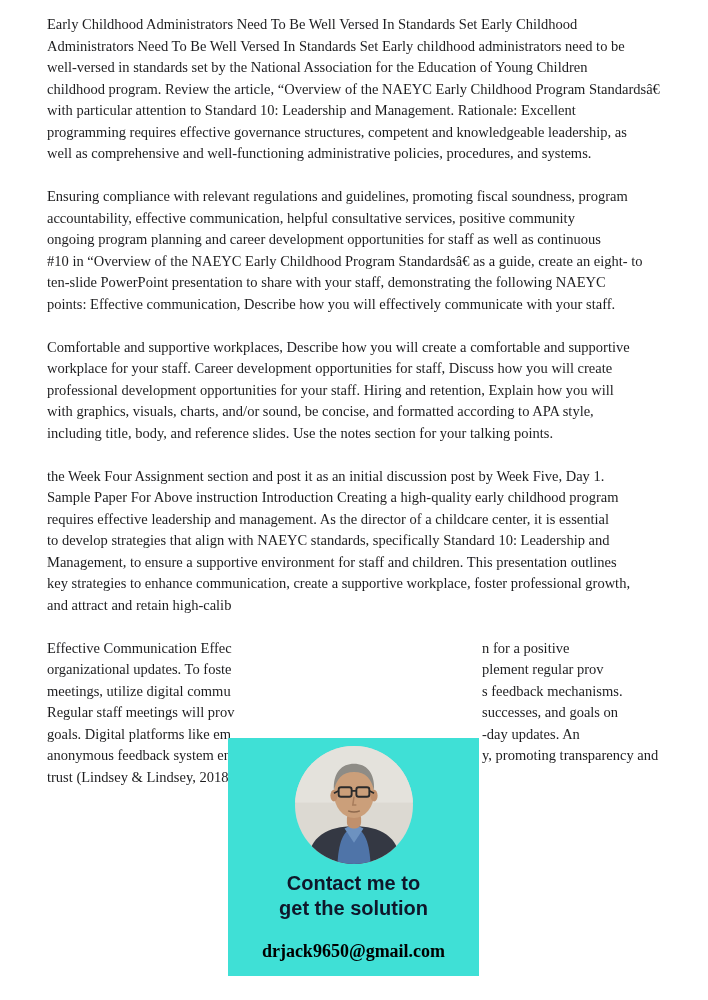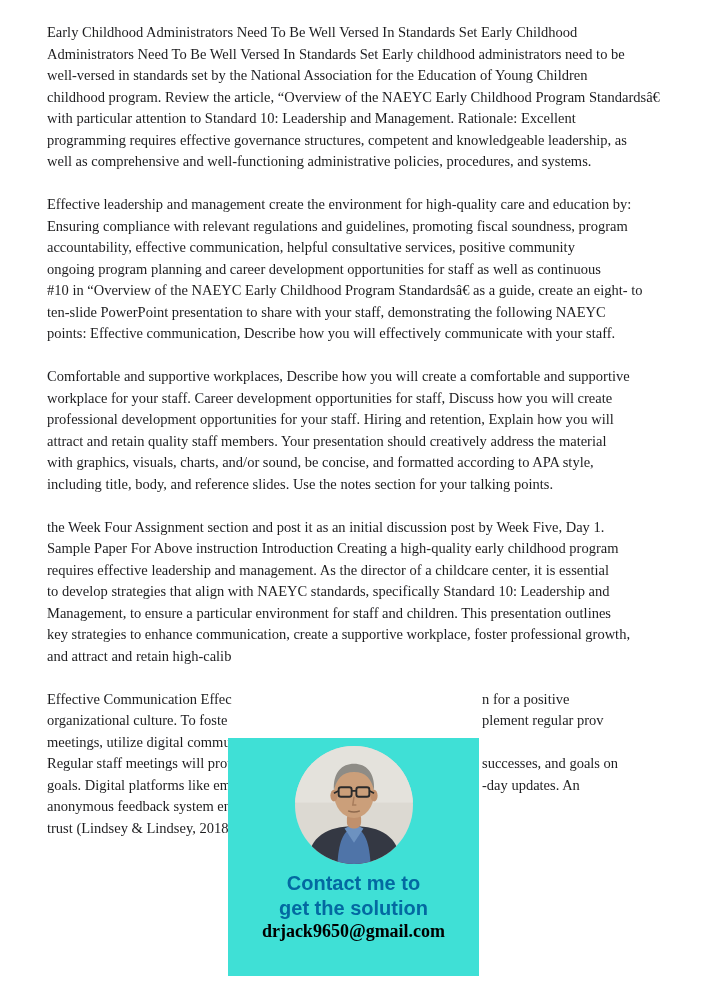--- a/index.html
+++ b/index.html
@@ -9,21 +9,21 @@
     width: 708px;
     height: 1000px;
     background: #ffffff;
     overflow: hidden;
     font-family: "Liberation Serif", serif;
     color: #1d1d1f;
   }
   .document {
     position: absolute;
     left: 47px;
-    top: 22px;
+    top: 14px;
     width: 616px;
     font-size: 14.5px;
     line-height: 21.5px;
   }
   .paragraph { margin: 0 0 21.5px 0; }
   .doc-line {
     position: relative;
     height: 21.5px;
     white-space: nowrap;
   }
@@ -50,81 +50,79 @@
     overflow: hidden;
     margin-top: 8px;
     flex: 0 0 auto;
   }
   .avatar svg { display: block; width: 100%; height: 100%; }
   .promo-heading {
     font-family: "Liberation Sans", sans-serif;
     font-weight: 700;
     font-size: 20px;
     line-height: 25px;
-    color: #0369a1;
+    color: #0f172a;
     text-align: center;
     margin-top: 7px;
   }
   .promo-email {
     font-family: "Liberation Serif", serif;
     font-weight: 700;
     font-size: 18px;
     color: #000000;
     text-align: center;
-    margin-top: 0;
+    margin-top: 20px;
   }
 </style>
 </head>
 <body>
 
 <div class="page" style="color: rgb(29, 29, 31);">
 
   <div class="document">
       <div class="paragraph">
         <div class="doc-line">Early Childhood Administrators Need To Be Well Versed In Standards Set Early Childhood</div>
         <div class="doc-line">Administrators Need To Be Well Versed In Standards Set Early childhood administrators need to be</div>
         <div class="doc-line">well-versed in standards set by the National Association for the Education of Young Children</div>
         <div class="doc-line">childhood program. Review the article, “Overview of the NAEYC Early Childhood Program Standardsâ€</div>
         <div class="doc-line">with particular attention to Standard 10: Leadership and Management. Rationale: Excellent</div>
         <div class="doc-line">programming requires effective governance structures, competent and knowledgeable leadership, as</div>
         <div class="doc-line">well as comprehensive and well-functioning administrative policies, procedures, and systems.</div>
       </div>
       <div class="paragraph">
-        <div class="doc-line">Effective leadership and management create the environment for high-quality care and education by:</div>
         <div class="doc-line">Ensuring compliance with relevant regulations and guidelines, promoting fiscal soundness, program</div>
         <div class="doc-line">accountability, effective communication, helpful consultative services, positive community</div>
         <div class="doc-line">ongoing program planning and career development opportunities for staff as well as continuous</div>
         <div class="doc-line">#10 in “Overview of the NAEYC Early Childhood Program Standardsâ€ as a guide, create an eight- to</div>
         <div class="doc-line">ten-slide PowerPoint presentation to share with your staff, demonstrating the following NAEYC</div>
         <div class="doc-line">points: Effective communication, Describe how you will effectively communicate with your staff.</div>
       </div>
       <div class="paragraph">
         <div class="doc-line">Comfortable and supportive workplaces, Describe how you will create a comfortable and supportive</div>
         <div class="doc-line">workplace for your staff. Career development opportunities for staff, Discuss how you will create</div>
         <div class="doc-line">professional development opportunities for your staff. Hiring and retention, Explain how you will</div>
-        <div class="doc-line">attract and retain quality staff members. Your presentation should creatively address the material</div>
         <div class="doc-line">with graphics, visuals, charts, and/or sound, be concise, and formatted according to APA style,</div>
         <div class="doc-line">including title, body, and reference slides. Use the notes section for your talking points.</div>
       </div>
       <div class="paragraph">
         <div class="doc-line">the Week Four Assignment section and post it as an initial discussion post by Week Five, Day 1.</div>
         <div class="doc-line">Sample Paper For Above instruction Introduction Creating a high-quality early childhood program</div>
         <div class="doc-line">requires effective leadership and management. As the director of a childcare center, it is essential</div>
         <div class="doc-line">to develop strategies that align with NAEYC standards, specifically Standard 10: Leadership and</div>
-        <div class="doc-line">Management, to ensure a particular environment for staff and children. This presentation outlines</div>
+        <div class="doc-line">Management, to ensure a supportive environment for staff and children. This presentation outlines</div>
         <div class="doc-line">key strategies to enhance communication, create a supportive workplace, foster professional growth,</div>
         <div class="doc-line"><span>and attract and retain high-calib</span></div>
       </div>
       <div class="paragraph">
         <div class="doc-line"><span>Effective Communication Effec</span><span class="frag-right">n for a positive</span></div>
-        <div class="doc-line"><span>organizational culture. To foste</span><span class="frag-right">plement regular prov</span></div>
-        <div class="doc-line"><span>meetings, utilize digital commu</span></div>
+        <div class="doc-line"><span>organizational updates. To foste</span><span class="frag-right">plement regular prov</span></div>
+        <div class="doc-line"><span>meetings, utilize digital commu</span><span class="frag-right">s feedback mechanisms.</span></div>
         <div class="doc-line"><span>Regular staff meetings will prov</span><span class="frag-right">successes, and goals on</span></div>
         <div class="doc-line"><span>goals. Digital platforms like em</span><span class="frag-right">-day updates. An</span></div>
-        <div class="doc-line"><span>anonymous feedback system en</span></div>
+        <div class="doc-line"><span>anonymous feedback system en</span><span class="frag-right">y, promoting transparency and</span></div>
         <div class="doc-line"><span>trust (Lindsey &amp; Lindsey, 2018)</span></div>
       </div>
     </div>
 
   <div class="promo-card" style="background: rgb(63, 224, 214);">
     <div class="avatar">
       <svg viewBox="0 0 100 100" xmlns="http://www.w3.org/2000/svg">
         <rect x="0" y="0" width="100" height="100" fill="#dcd9d2"></rect>
         <rect x="0" y="0" width="100" height="48" fill="#e4e2dc"></rect>
 

